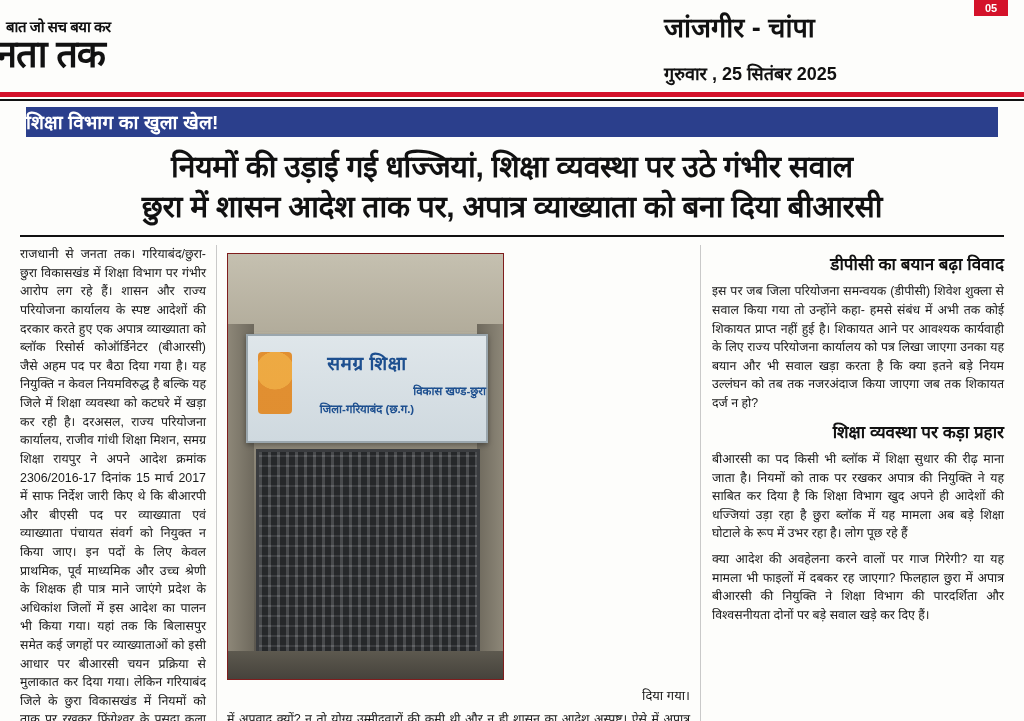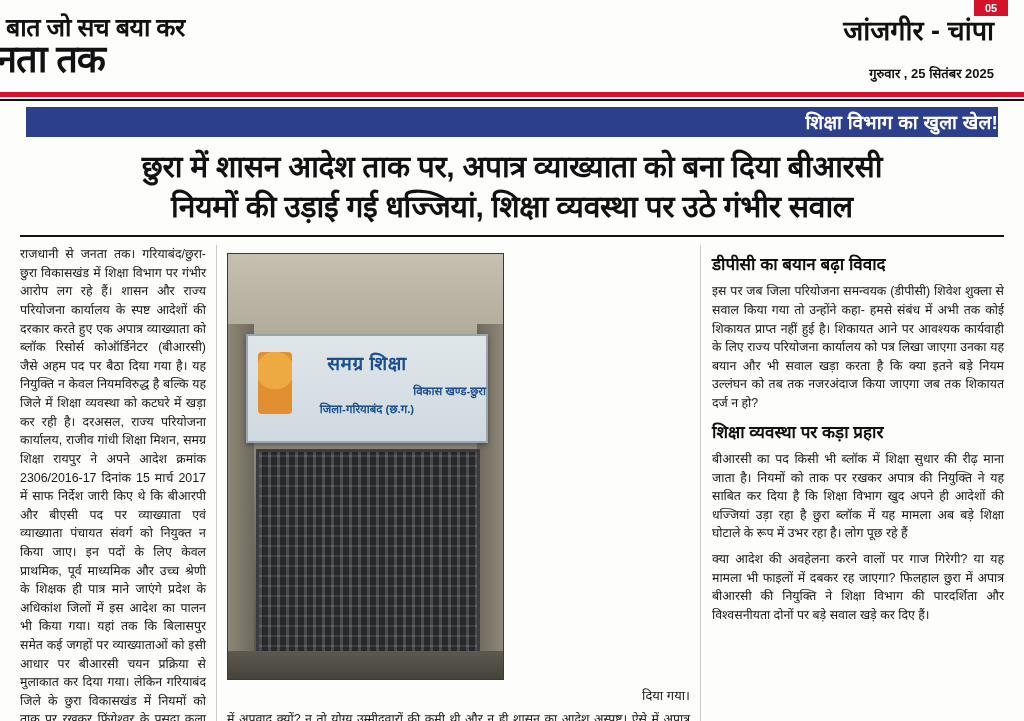--- a/index.html
+++ b/index.html
@@ -24,21 +24,21 @@
     justify-content:space-between;
     padding:0 10px;
     box-sizing:border-box;
   }
   .mast-left{
     display:flex;flex-direction:column;justify-content:center;
     width:215px;
   }
   .mast-left .line1{
     font-family:"Liberation Sans", sans-serif;
-    font-weight:bold;font-size:25px;color:#111;letter-spacing:-0.5px;
+    font-weight:bold;font-size:15px;color:#111;letter-spacing:-0.5px;
     line-height:1.05;
     margin-left:-4px;
   }
   .mast-left .line2{
     font-family:"Liberation Sans", sans-serif;
     font-weight:bold;font-size:38px;color:#111;letter-spacing:-1px;
     line-height:1.0;
     margin-left:-14px;
   }
   .mast-center{
@@ -50,31 +50,31 @@
   .mast-center .hamar{
     font-family:"Liberation Sans", sans-serif;
     font-weight:bold;
     font-size:39px;
     color:#d4122a;
     letter-spacing:-1px;
     white-space:nowrap;
   }
   .mast-right{
     width:330px;
-    display:flex;flex-direction:column;align-items:flex-end;justify-content:center;
+    display:flex;flex-direction:column;align-items:flex-start;justify-content:center;
     padding-right:20px;
   }
   .mast-right .place{
     font-family:"Liberation Sans", sans-serif;
     font-weight:bold;font-size:27px;color:#111;letter-spacing:0px;
     white-space:nowrap;
   }
   .mast-right .date{
     font-family:"Liberation Sans", sans-serif;
-    font-weight:bold;font-size:13px;color:#111;margin-top:16px;
+    font-weight:bold;font-size:18px;color:#111;margin-top:16px;
     white-space:nowrap;
   }
   .corner-badge{
     position:absolute;
     top:0;right:16px;
     width:34px;height:16px;
     background:#d4122a;
   }
   .corner-badge span{
     color:#fff;font-family:"Liberation Sans",sans-serif;
@@ -85,21 +85,21 @@
     height:5px;background:#d4122a;width:100%;
   }
   .rule-thin{
     height:2px;background:#111;width:100%;margin-top:2px;
   }
   
   .banner{
     margin:6px 26px 0 26px;
     background:#2b3f8c;
     height:30px;
-    display:flex;align-items:center;justify-content:flex-end;
+    display:flex;align-items:center;justify-content:flex-start;
   }
   .banner span{
     color:#fff;
     font-family:"Liberation Sans", sans-serif;
     font-weight:bold;
     font-size:19px;
     letter-spacing:0.2px;
   }
   
   .headline{
@@ -136,21 +136,21 @@
     color:#1a1a1a;
     text-align:justify;
     text-justify:inter-word;
   }
   p.jt.first{ text-align:justify; }
   .subhead{
     font-family:"Liberation Sans", sans-serif;
     font-weight:bold;
     font-size:17px;
     color:#111;
-    text-align:left;
+    text-align:right;
     margin:9px 0 7px 0;
     line-height:1.25;
   }
   
   .photo{
     width:275px;height:425px;
     background:#7d7f7a;
     position:relative;
     overflow:hidden;
     margin:8px 0 6px 0;
@@ -242,22 +242,22 @@
   </div>
 
   <div class="rule-red"></div>
   <div class="rule-thin"></div>
 
   <div class="banner">
     <span>शिक्षा विभाग का खुला खेल!</span>
   </div>
 
   <div class="headline">
+    <div>नियमों की उड़ाई गई धज्जियां, शिक्षा व्यवस्था पर उठे गंभीर सवाल</div>
     <div>छुरा में शासन आदेश ताक पर, अपात्र व्याख्याता को बना दिया बीआरसी</div>
-    <div>नियमों की उड़ाई गई धज्जियां, शिक्षा व्यवस्था पर उठे गंभीर सवाल</div>
   </div>
   <div class="head-rule"></div>
 
   <div class="body-wrap">
 
     <div class="col col1">
       <p class="jt first">राजधानी से जनता तक। गरियाबंद/छुरा- छुरा विकासखंड में शिक्षा विभाग पर गंभीर आरोप लग रहे हैं। शासन और राज्य परियोजना कार्यालय के स्पष्ट आदेशों की दरकार करते हुए एक अपात्र व्याख्याता को ब्लॉक रिसोर्स कोऑर्डिनेटर (बीआरसी) जैसे अहम पद पर बैठा दिया गया है। यह नियुक्ति न केवल नियमविरुद्ध है बल्कि यह जिले में शिक्षा व्यवस्था को कटघरे में खड़ा कर रही है। दरअसल, राज्य परियोजना कार्यालय, राजीव गांधी शिक्षा मिशन, समग्र शिक्षा रायपुर ने अपने आदेश क्रमांक 2306/2016-17 दिनांक 15 मार्च 2017 में साफ निर्देश जारी किए थे कि बीआरपी और बीएसी पद पर व्याख्याता एवं व्याख्याता पंचायत संवर्ग को नियुक्त न किया जाए। इन पदों के लिए केवल प्राथमिक, पूर्व माध्यमिक और उच्च श्रेणी के शिक्षक ही पात्र माने जाएंगे प्रदेश के अधिकांश जिलों में इस आदेश का पालन भी किया गया। यहां तक कि बिलासपुर समेत कई जगहों पर व्याख्याताओं को इसी आधार पर बीआरसी चयन प्रक्रिया से मुलाकात कर दिया गया। लेकिन गरियाबंद जिले के छुरा विकासखंड में नियमों को ताक पर रखकर फिंगेश्वर के पसदा कला हाईस्कूल से व्याख्याता हरीश कुमार देवांगन को बीआरसी बना दिया गया।</p>
 
     </div>
 

